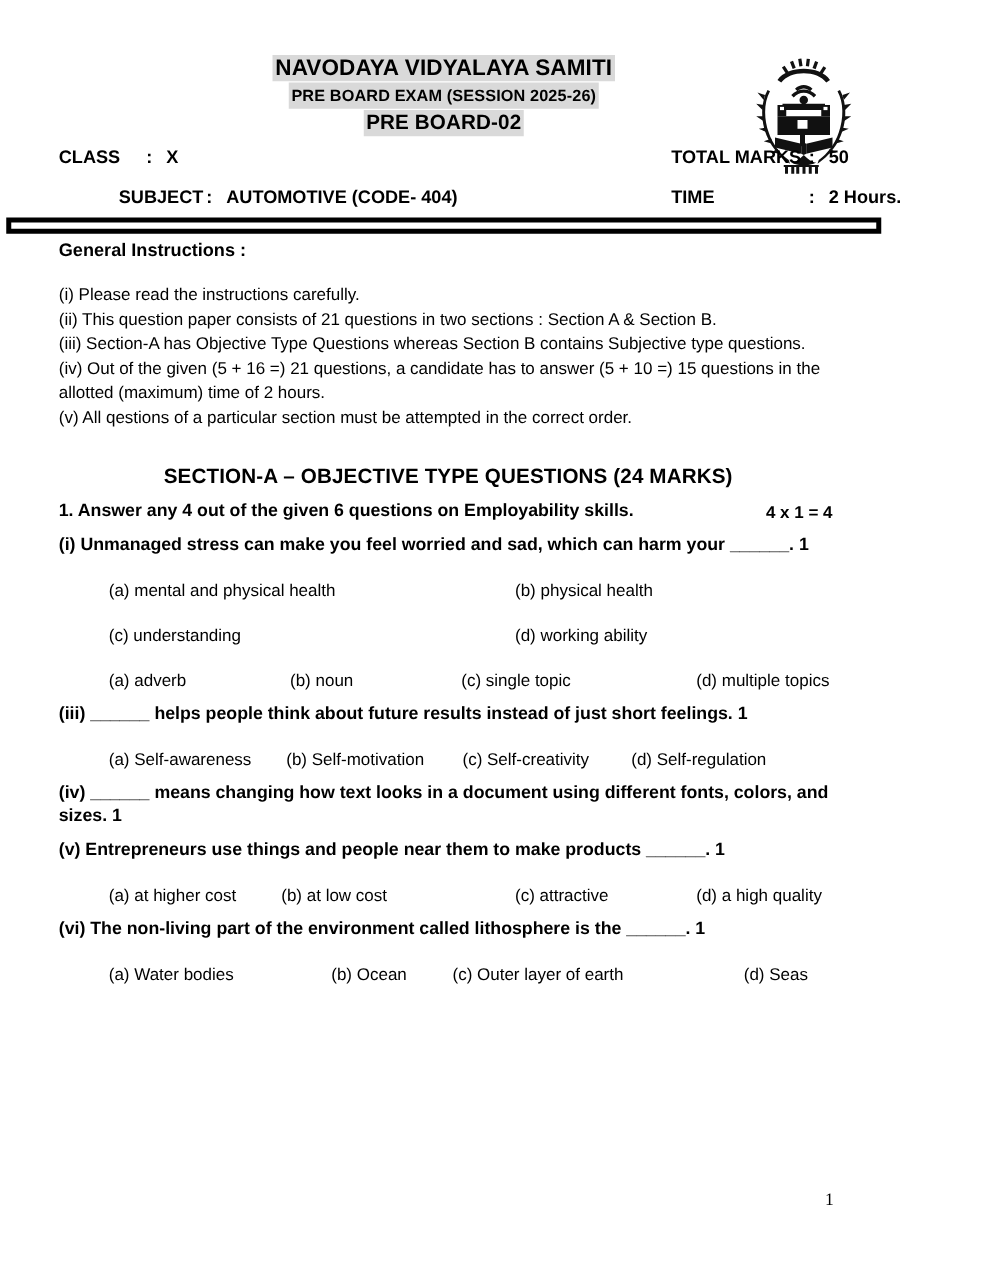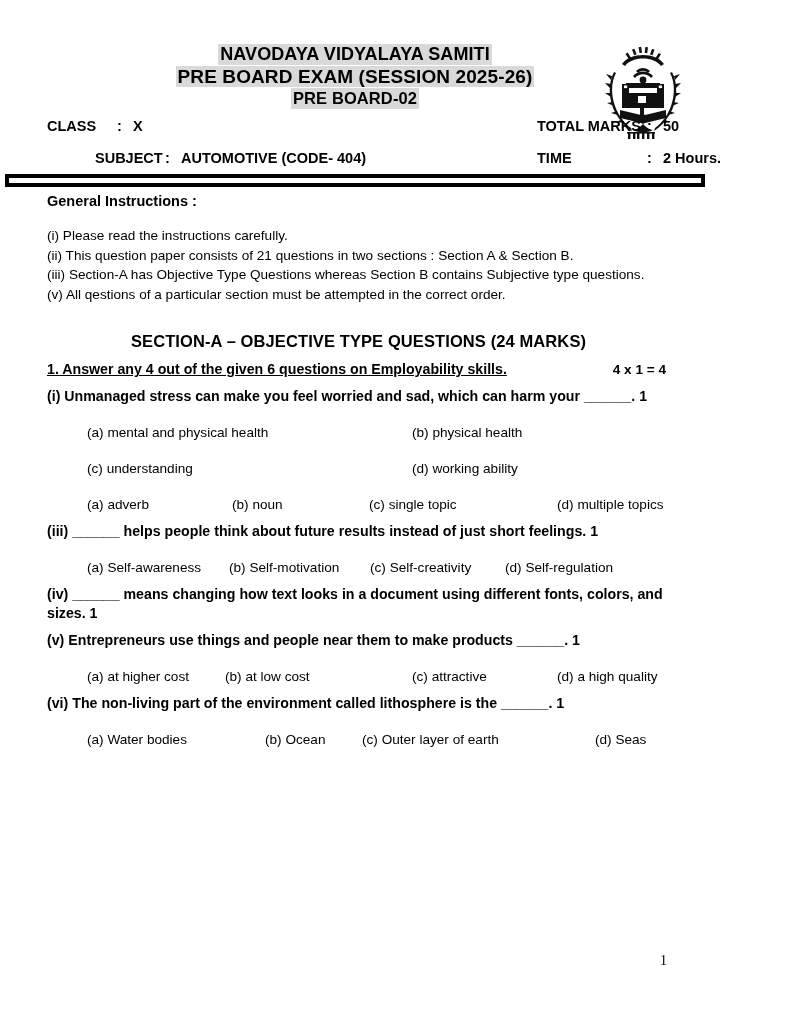--- a/index.html
+++ b/index.html
@@ -39,21 +39,21 @@
     display: inline-block;
     background: #d9d9d9;
     font-weight: bold;
     font-size: 17.5px;
     line-height: 21px;
     letter-spacing: 0.1px;
     padding: 0 2px;
     white-space: nowrap;
   }
   .title-line.l1 { font-size: 18px; }
-  .title-line.l2 { font-size: 19px; margin-top: 1px; }
+  .title-line.l2 { font-size: 13px; margin-top: 1px; }
   .title-line.l3 { font-size: 16.5px; margin-top: 1px; }
 
   .emblem {
     position: absolute;
     right: 24px;
     top: 38px;
     width: 86px;
     height: 104px;
   }
 
@@ -130,21 +130,20 @@
     margin-top: 28px;
     margin-bottom: 9px;
     letter-spacing: 0.1px;
   }
 
   .q-main {
     position: relative;
     font-weight: bold;
     font-size: 14.2px;
     line-height: 19px;
-    text-decoration: underline;
   }
   .q-main .marks {
     position: absolute;
     right: 4px;
     top: 0;
     font-weight: bold;
     font-size: 13.6px;
   }
 
   .q-stem {
@@ -288,20 +287,21 @@
   <div class="divider"></div>
 
   <div class="content">
 
     <div class="gi-title">General Instructions :</div>
 
     <div class="instr-list">
       <div class="instr-line">(i) Please read the instructions carefully.</div>
       <div class="instr-line">(ii) This question paper consists of 21 questions in two sections : Section A &amp; Section B.</div>
       <div class="instr-line">(iii) Section-A has Objective Type Questions whereas Section B contains Subjective type questions.</div>
+      <div class="instr-line">(iv) Out of the given (5 + 16 =) 21 questions, a candidate has to answer (5 + 10 =) 15 questions in the allotted (maximum) time of 2 hours.</div>
       <div class="instr-line">(v) All qestions of a particular section must be attempted in the correct order.</div>
     </div>
 
     <div class="section-heading">SECTION-A – OBJECTIVE TYPE QUESTIONS (24 MARKS)</div>
 
     <div class="q-main">
       <span>1. Answer any 4 out of the given 6 questions on Employability skills.</span>
       <span class="marks">4 x 1 = 4</span>
     </div>
 

